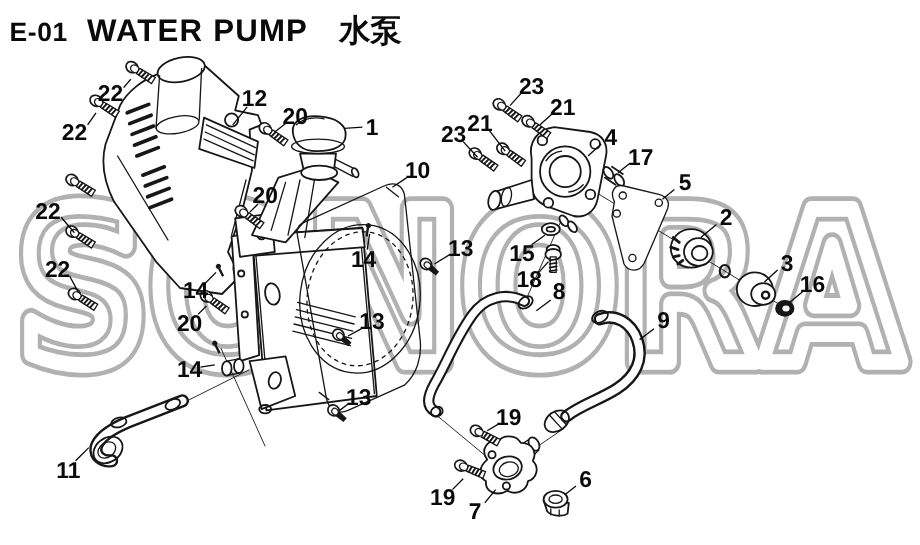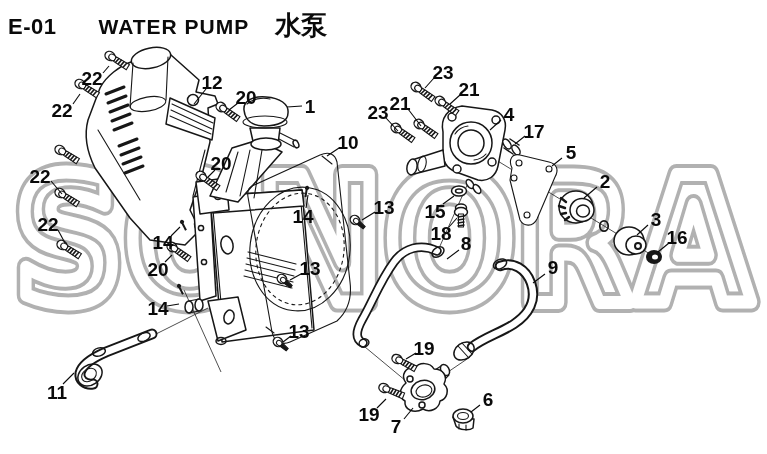--- a/index.html
+++ b/index.html
@@ -1,21 +1,21 @@
 <!DOCTYPE html>
 <html><head>
 <meta charset="utf-8">
 <style>
   html,body{margin:0;padding:0;background:#ffffff;}
   .stage{position:relative;width:767px;height:454px;background:#ffffff;overflow:hidden;
          font-family:"Liberation Sans",sans-serif;}
   .hdr{position:absolute;left:8px;top:8px;display:flex;align-items:baseline;
        font-weight:bold;color:#0a0a0a;white-space:nowrap;}
   .hdr .code{font-size:22px;letter-spacing:0.5px;}
-  .hdr .ttl{font-size:21px;margin-left:42px;letter-spacing:1px;}
+  .hdr .ttl{font-size:26px;margin-left:16px;letter-spacing:1px;}
   .hdr .cn{font-size:26px;margin-left:26px;font-family:"DejaVu Sans",sans-serif;}
   svg{position:absolute;left:0;top:0;}
   .wm{font-family:"DejaVu Sans",sans-serif;font-weight:bold;fill:none;stroke-linejoin:round;}
   .wm-outer{stroke:#b1b1b1;stroke-width:21px;}
   .wm-inner{stroke:#ffffff;stroke-width:13px;}
   .ink{stroke:#171717;fill:none;stroke-width:1.5;stroke-linecap:round;stroke-linejoin:round;}
   .fillw{fill:#ffffff;}
   .thin{stroke-width:1.1;}
   .axis{stroke:#222222;stroke-width:0.8;}
   .callout{font:bold 19px "Liberation Sans",sans-serif;fill:#0a0a0a;text-anchor:middle;}

